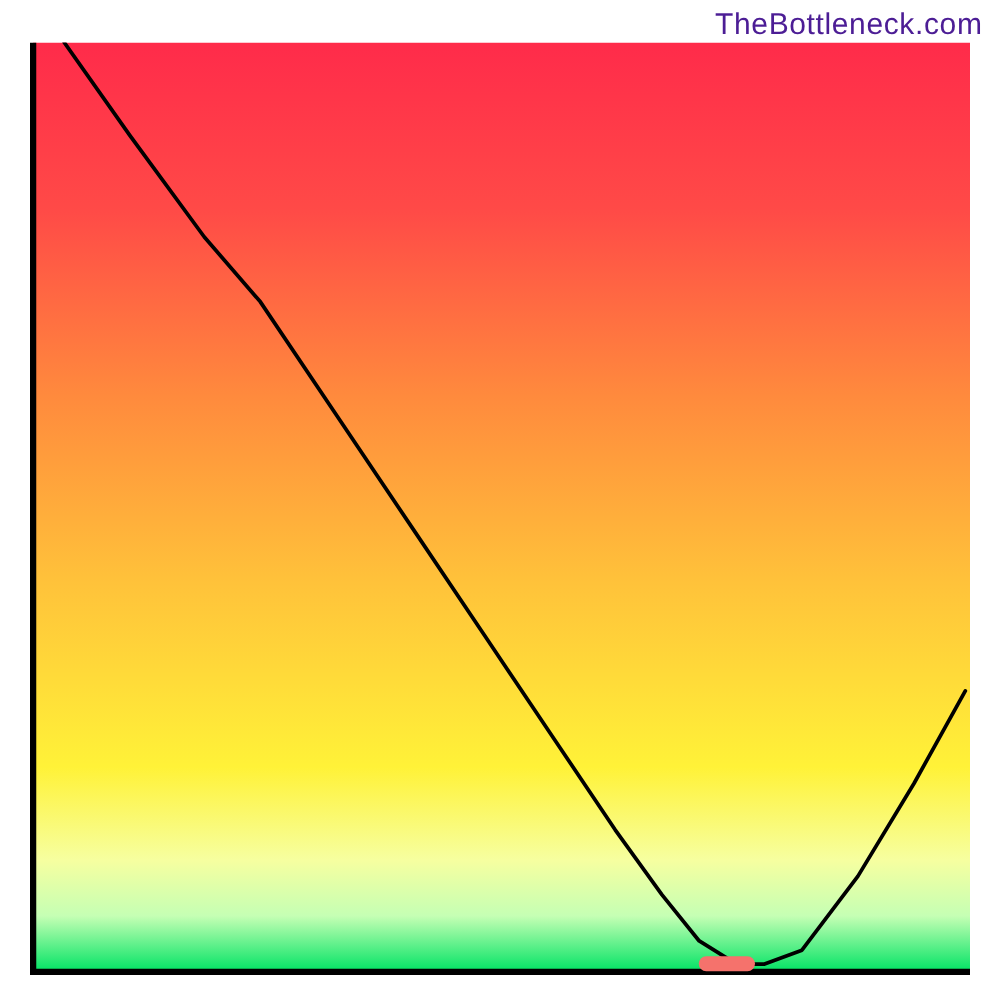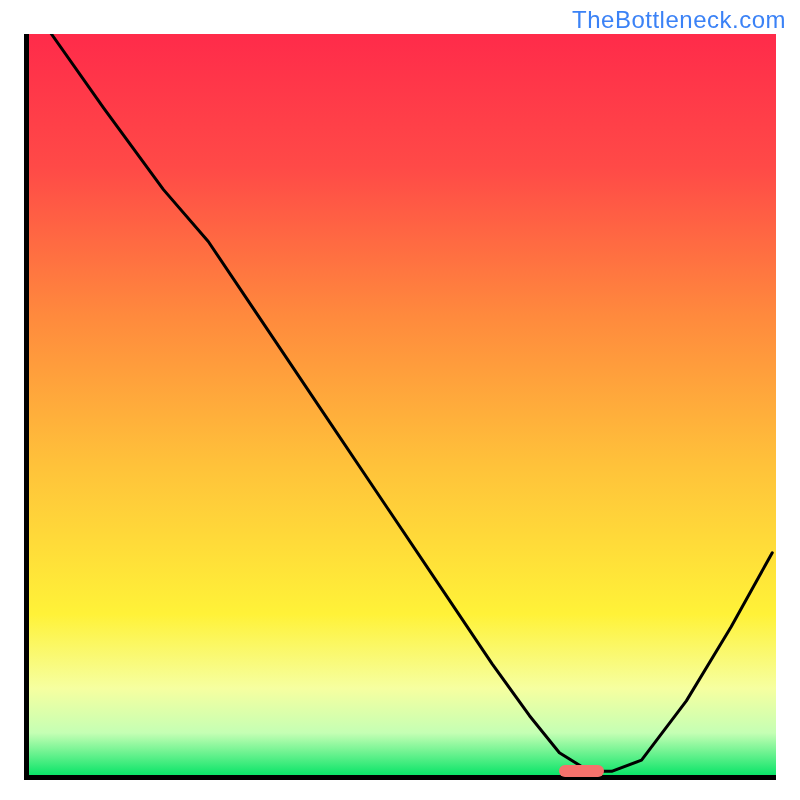--- a/index.html
+++ b/index.html
@@ -4,21 +4,21 @@
 <style>
   * { margin: 0; padding: 0; box-sizing: border-box; }
   html, body { width: 800px; height: 800px; overflow: hidden; background: #fff; }
   .wrap { position: relative; width: 800px; height: 800px; }
   .watermark {
     position: absolute;
     top: 6px;
     right: 14px;
     font-family: Arial, Helvetica, sans-serif;
     font-size: 24px;
-    color: #3b82f6;
+    color: #4c1d95;
     letter-spacing: 0.5px;
     font-weight: 500;
   }
   .chart-area {
     position: absolute;
     left: 24px;
     top: 34px;
     width: 752px;
     height: 746px;
   }

